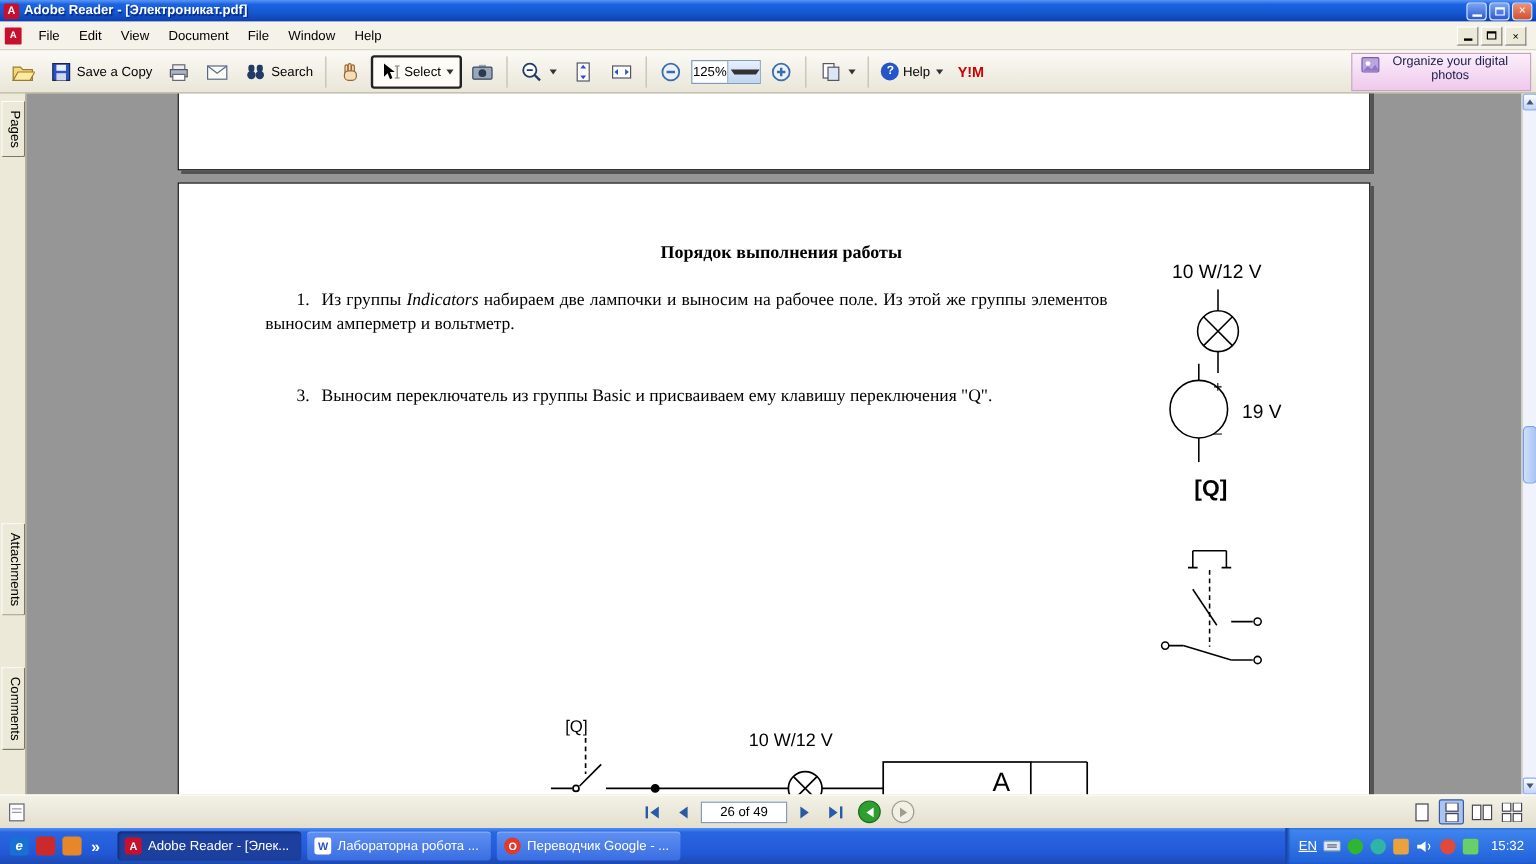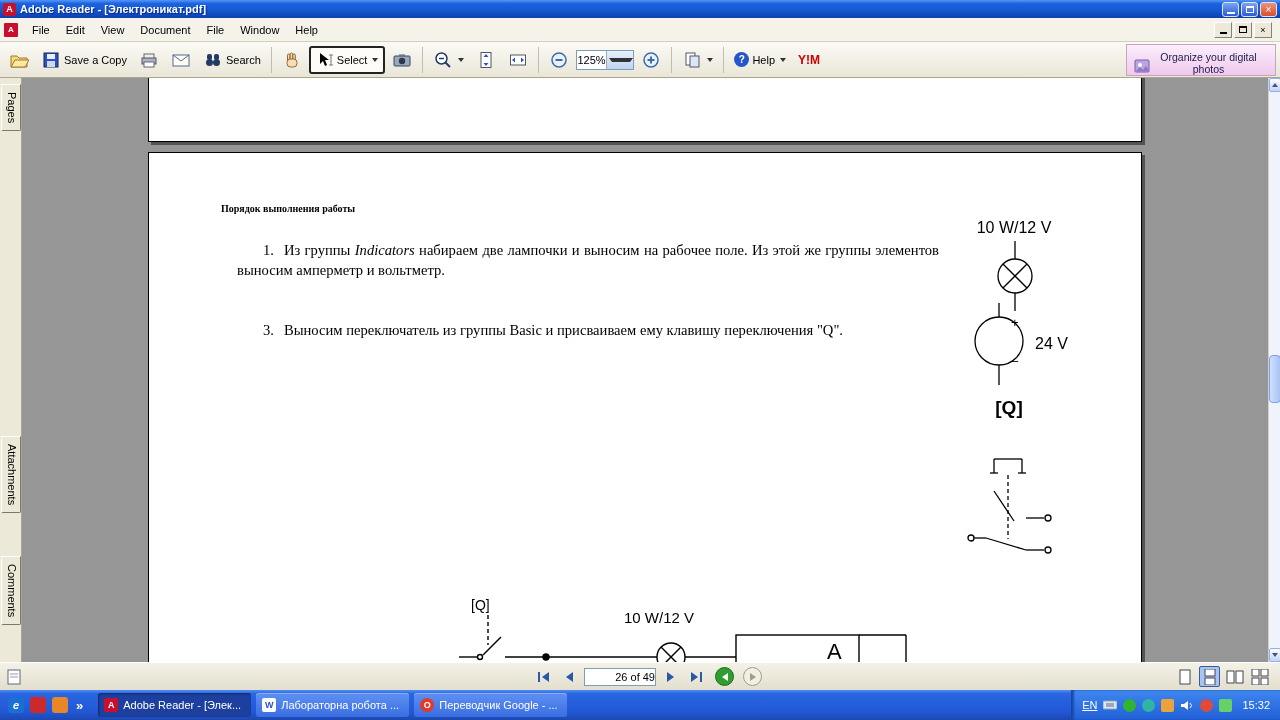--- a/index.html
+++ b/index.html
@@ -48,41 +48,41 @@
   .zoom-combo { width:58px; height:20px; background:#fff; border:1px solid #7f9db9;
     display:flex; align-items:center; }
   .zoom-combo span { flex:1; text-align:center; }
   .combo-btn { width:15px; height:18px; background:linear-gradient(180deg,#e8f0fc,#c0d4f0);
     border-left:1px solid #9ab; display:flex; align-items:center; justify-content:center; }
   .help-badge { width:15px; height:15px; border-radius:50%; background:#2456c8; color:#fff;
     font-weight:bold; font-size:10px; line-height:15px; text-align:center; }
   .yahoo-badge { font-weight:bold; font-size:12px; color:#c00; }
   .promo { margin-left:auto; width:150px; height:32px;
     background:linear-gradient(180deg,#fbeefb,#efc9ec); border:1px solid #c9a3c6;
-    display:flex; align-items:flex-end; gap:5px; padding:0 6px; color:#1a1a4a; }
+    display:flex; align-items:flex-start; gap:5px; padding:0 6px; color:#1a1a4a; }
   .promo .promo-text { width:105px; text-align:center; font-size:10.5px; line-height:12px; }
 
   
   .workarea { position:absolute; left:0; top:78px; width:1280px; height:584px; }
   .sidebar { position:absolute; left:0; top:0; width:22px; height:584px; background:#ece9d8;
     border-right:1px solid #aaa692; }
   .side-tab { position:absolute; left:1px; width:20px; background:#ece9d8;
     border:1px solid; border-color:#fff #7a7868 #7a7868 #fff; border-radius:0 0 2px 2px;
     writing-mode:vertical-rl; text-align:center; padding:7px 2px; font-size:11px; color:#000; }
   .docarea { position:absolute; left:22px; top:0; width:1246px; height:584px;
     background:#969696; overflow:hidden; }
   .pdf-page { position:absolute; left:126px; width:994px; background:#fff;
     border:1px solid #000; box-shadow:3px 3px 0 rgba(30,30,30,.55); }
   .page-prev { top:-8px; height:72px; }
   .page-cur { top:74px; height:620px; }
 
   
-  .doc-heading { position:absolute; top:50px; left:72px; width:860px; 
-    font-family:"Liberation Serif", serif; font-weight:bold; font-size:10px; color:#000; }
-  .doc-body { position:absolute; top:88px; left:88px; width:702px;
+  .doc-heading { position:absolute; top:50px; left:72px; width:860px; text-align:center;
+    font-family:"Liberation Serif", serif; font-weight:bold; font-size:15px; color:#000; }
+  .doc-body { position:absolute; top:88px; left:72px; width:702px;
     font-family:"Liberation Serif", serif; font-size:14.6px; line-height:19.5px;
     text-align:justify; color:#000; }
   .para { text-indent:26px; margin:0 0 41px 0; }
   .para .pnum { margin-right:10px; }
   .para.narrow { width:640px; }
 
   .fig-label { position:absolute; font-size:16px; color:#000; font-family:"Liberation Sans",sans-serif; }
   .fig-q { font-weight:bold; font-size:19px; }
   .figsvg { position:absolute; }
   .circ-label { position:absolute; font-family:"Liberation Sans",sans-serif; color:#000; }
@@ -101,21 +101,21 @@
 
   
   .statusbar { position:absolute; left:0; top:662px; width:1280px; height:28px;
     background:linear-gradient(180deg,#f4f2e6,#e2dfcf); border-top:1px solid #fff;
     display:flex; align-items:center; padding:0 6px; }
   .status-left-icon { width:16px; height:18px; }
   .nav-cluster { margin:0 auto; display:flex; align-items:center; gap:5px; }
   .navbtn { width:20px; height:20px; display:flex; align-items:center; justify-content:center;
     border:1px solid transparent; border-radius:2px; }
   .page-field { width:72px; height:18px; border:1px solid #7f9db9; background:#fff;
-    text-align:right; font-size:11px; font-family:"Liberation Sans",sans-serif; }
+    text-align:center; font-size:11px; font-family:"Liberation Sans",sans-serif; }
   .circle-btn { width:19px; height:19px; border-radius:50%; display:flex; align-items:center;
     justify-content:center; margin-left:4px; }
   .circle-btn.back { background:#2f9e2f; border:1px solid #1c6e1c; }
   .circle-btn.fwd { background:#f2f0e4; border:1px solid #9aa08a; }
   .view-icons { position:absolute; right:10px; top:3px; display:flex; gap:4px; }
   .viewbtn { width:21px; height:21px; display:flex; align-items:center; justify-content:center;
     border:1px solid transparent; border-radius:2px; }
   .viewbtn.active { background:#a8c4f2; border-color:#3a5a9a; }
 
   
@@ -347,21 +347,21 @@
 
         <svg class="figsvg" style="left:820px; top:150px;" width="64" height="84">
           <g stroke="#000" stroke-width="1.3" fill="none">
             <line x1="30" y1="0" x2="30" y2="14"></line>
             <circle cx="30" cy="38" r="24"></circle>
             <line x1="30" y1="62" x2="30" y2="82"></line>
           </g>
           <text x="42" y="24" font-size="13" font-family="Liberation Sans, sans-serif">+</text>
           <text x="42" y="62" font-size="13" font-family="Liberation Sans, sans-serif">–</text>
         </svg>
-        <div class="fig-label" style="left:886px; top:182px;">24 V</div>
+        <div class="fig-label" style="left:886px; top:182px;">19 V</div>
 
         <div class="fig-label fig-q" style="left:830px; top:244px; width:60px; text-align:center;">[Q]</div>
 
         <svg class="figsvg" style="left:815px; top:298px;" width="100" height="120">
           <g stroke="#000" stroke-width="1.3" fill="none">
             <polyline points="30,8 30,22"></polyline>
               <polyline points="58,8 58,22"></polyline>
               <line x1="30" y1="8" x2="58" y2="8"></line>
             <line x1="26" y1="22" x2="34" y2="22"></line>
               <line x1="54" y1="22" x2="62" y2="22"></line>

